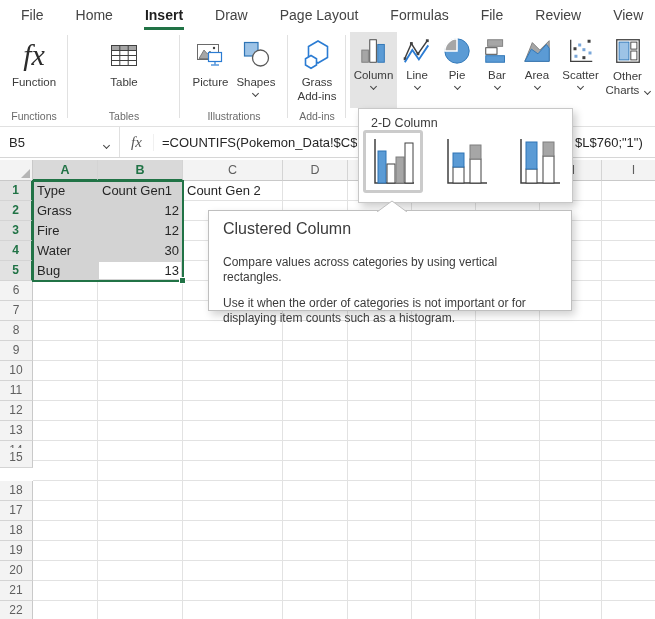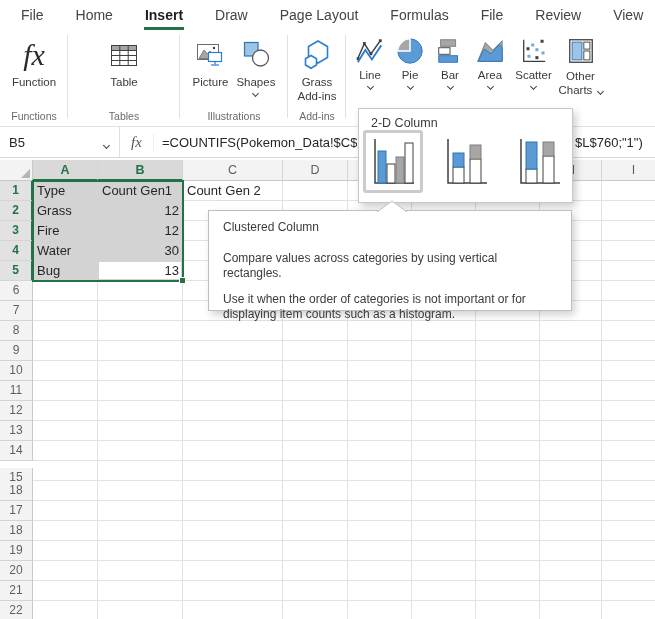--- a/index.html
+++ b/index.html
@@ -62,21 +62,21 @@
   
   .dropdown { position:absolute; left:358px; top:108px; width:215px; height:95px; background:#fff; border:1px solid #c8c8c8; box-shadow:3px 4px 8px rgba(0,0,0,0.2); z-index:30; }
   .dd-title { font-size:12.5px; color:#3b3b3b; padding:7px 0 4px 12px; }
   .dd-row { display:flex; align-items:flex-start; padding-left:4px; column-gap:13px; }
   .dd-opt { width:60px; height:63px; display:flex; align-items:center; justify-content:center; margin-top:-4px; }
   .dd-opt.selected { border:3px solid #cbcbcb; border-radius:3px; background:#fff; }
 
   
   .caret { position:absolute; left:376px; top:200px; z-index:32; }
   .tooltip { position:absolute; left:208px; top:210px; width:364px; height:101px; background:#fff; border:1px solid #bfbfbf; box-shadow:3px 4px 8px rgba(0,0,0,0.18); z-index:31; padding:9px 14px; }
-  .tt-title { font-size:12px; color:#3b3b3b; margin-bottom:17px; }
+  .tt-title { font-size:16px; color:#3b3b3b; margin-bottom:17px; }
   .tt-p { font-size:12px; color:#3b3b3b; line-height:1.22; margin-bottom:12px; }
 </style>
 </head>
 <body>
 
 <div class="wrap">
 
   <div class="menubar">
     <div class="tab">File</div>
     <div class="tab">Home</div>
@@ -163,20 +163,31 @@
           <div class="two-line">
             <span>Grass</span><br>
             <span>Add-ins</span>
           </div>
         </div>
       </div>
       <div class="gcaption">Add-ins</div>
     </div>
 
     <div class="rgroup g-charts">
+      <div class="cbtn wide active">
+        <div class="cicon">
+          <svg width="30" height="30" viewBox="0 0 32 32">
+            <rect x="3" y="15" width="7" height="13" fill="#a6a6a6" stroke="#7f7f7f"></rect>
+            <rect x="11.5" y="4" width="7" height="24" fill="#fff" stroke="#404040"></rect>
+            <rect x="20" y="9" width="7" height="19" fill="#5b9bd5" stroke="#2e75b6"></rect>
+          </svg>
+        </div>
+        <div class="clabel">Column</div>
+        <span class="chev"></span>
+      </div>
       <div class="cbtn">
         <div class="cicon">
           <svg width="30" height="30" viewBox="0 0 32 32">
             <polyline points="3,24 10,8 17,19 27,5" fill="none" stroke="#404040" stroke-width="1.6"></polyline>
             <rect x="1.8" y="22.8" width="3" height="3" fill="#404040"></rect>
               <rect x="8.5" y="6.5" width="3" height="3" fill="#404040"></rect>
             <rect x="15.5" y="17.5" width="3" height="3" fill="#404040"></rect>
               <rect x="25.5" y="3.5" width="3" height="3" fill="#404040"></rect>
             <polyline points="3,28 11,15 18,25 28,10" fill="none" stroke="#2b7cd3" stroke-width="2"></polyline>
           </svg>
@@ -279,21 +290,21 @@
       <div class="rh sel" style="top: 101px;">5</div>
       <div class="rh" style="top: 121px;">6</div>
       <div class="rh" style="top: 141px;">7</div>
       <div class="rh" style="top: 161px;">8</div>
       <div class="rh" style="top: 181px;">9</div>
       <div class="rh" style="top: 201px;">10</div>
       <div class="rh" style="top: 221px;">11</div>
       <div class="rh" style="top: 241px;">12</div>
       <div class="rh" style="top: 261px;">13</div>
       <div class="rh" style="top: 281px;">14</div>
-      <div class="rh" style="top: 308px;">15</div>
+      <div class="rh" style="top: 288px;">15</div>
       <div class="rh" style="top: 321px;">18</div>
       <div class="rh" style="top: 341px;">17</div>
       <div class="rh" style="top: 361px;">18</div>
       <div class="rh" style="top: 381px;">19</div>
       <div class="rh" style="top: 401px;">20</div>
       <div class="rh" style="top: 421px;">21</div>
       <div class="rh" style="top: 441px;">22</div>
       <div class="vline" style="left: 97px; top: 21px; height: 440px;"></div>
       <div class="vline" style="left: 182px; top: 21px; height: 440px;"></div>
       <div class="vline" style="left: 282px; top: 21px; height: 440px;"></div>

